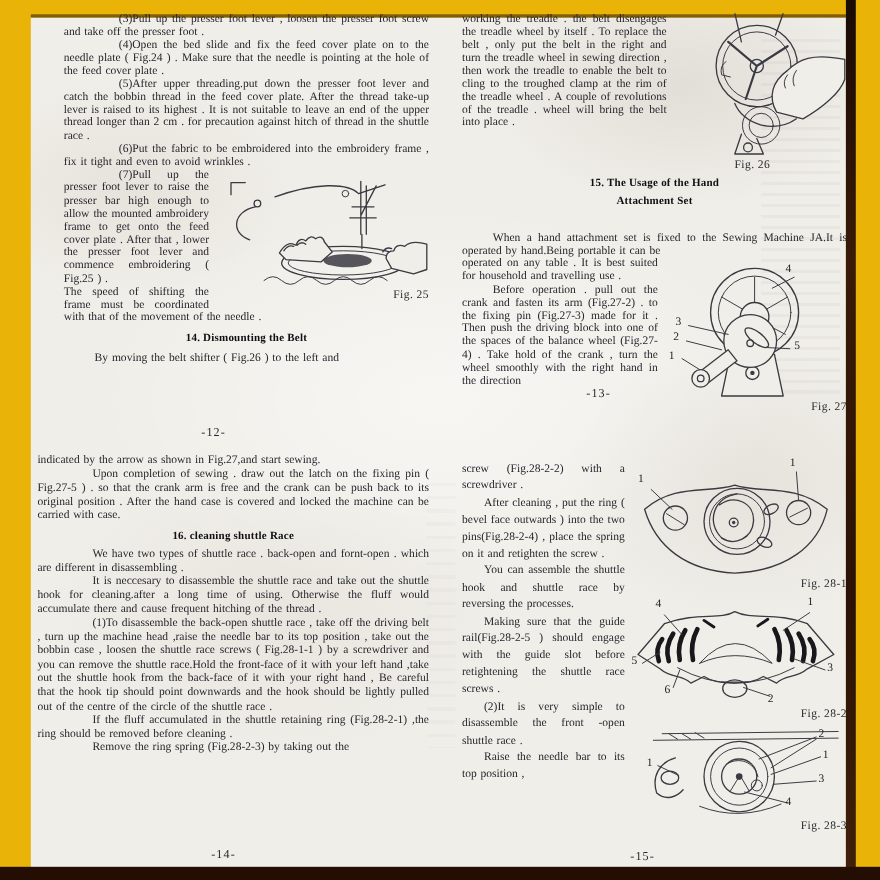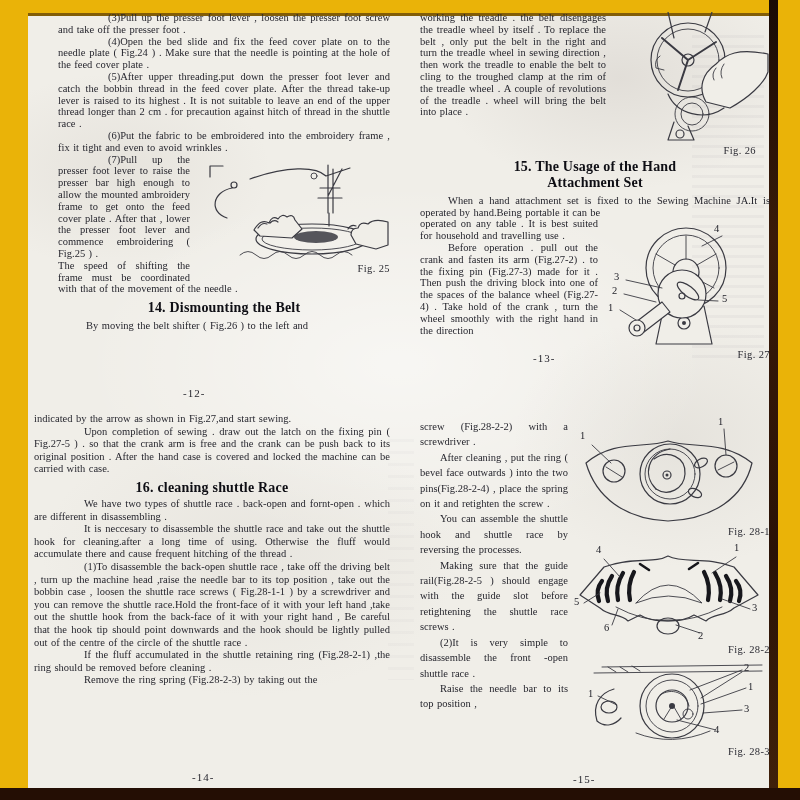--- a/index.html
+++ b/index.html
@@ -31,36 +31,36 @@
 
   
   .quad{position:absolute;font-size:10.5px;line-height:11.8px;text-align:justify;}
   #q12{left:58px;top:12px;width:332px;}
   #q13{left:420px;top:12px;width:350px;}
   #q14{left:34px;top:413px;width:356px;line-height:12.6px;}
   #q15{left:420px;top:419px;width:350px;}
   .para{margin:0;text-indent:50px;word-spacing:.08em;}
   .para.cont{text-indent:0;}
   .para.mid-indent{text-indent:28px;}
-  .heading{font-weight:bold;text-align:center;font-size:14px;line-height:16px;
+  .heading{font-weight:bold;text-align:center;font-size:10px;line-height:16px;
     color:#0e0e14;text-indent:0;margin:5px 0 4px;clear:both;letter-spacing:.2px;}
   .heading.tight{margin:4px 0 2px;}
   .h2line{margin-top:7px;margin-bottom:0;}
-  .h2line2{margin-top:0;margin-bottom:4px;}
+  .h2line2{margin-top:0;margin-bottom:20px;}
   .pageno{position:absolute;font-size:11px;letter-spacing:1px;color:#26262e;}
   #pn12{left:183px;top:353px;margin-top:34px;} #pn13{left:533px;top:352px;}
   #pn14{left:192px;top:771px;} #pn15{left:573px;top:773px;text-align:right;}
 
   
   .fig{position:relative;float:right;text-align:center;}
   #fig25{width:194px;margin:6px 0 2px 6px;}
   #fig26{width:158px;margin:0 0 2px 6px;}
   #fig27{width:166px;margin:4px 0 0 6px;}
   .figcap{font-size:10.5px;margin-top:1px;text-align:right;letter-spacing:.4px;color:#2a2a32;}
-  .figcap.shift-right{text-align:right;padding-right:14px;}
+  .figcap.shift-right{text-align:center;padding-right:14px;}
   svg.line-art{display:block;}
   svg.line-art path, svg.line-art circle, svg.line-art ellipse, svg.line-art line, svg.line-art polyline{
     fill:none;stroke:#3a3a42;stroke-width:1.2;stroke-linecap:round;stroke-linejoin:round;}
   svg.line-art .fillpaper{fill:#f0eee8;}
   svg.line-art .inkfill{fill:#3a3a42;stroke:none;}
   svg.line-art .thick{stroke:#17171c;stroke-width:4.2;}
   svg.line-art .thin{stroke-width:.9;}
   .figlabel{position:absolute;font-size:10.5px;color:#23232b;line-height:10px;}
 
   

